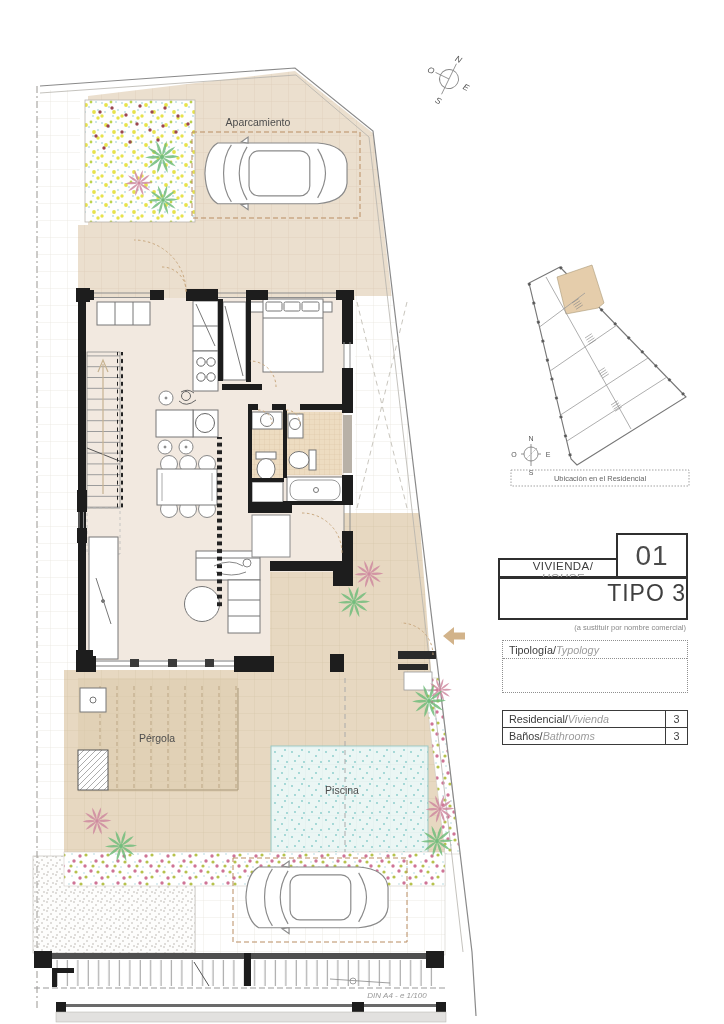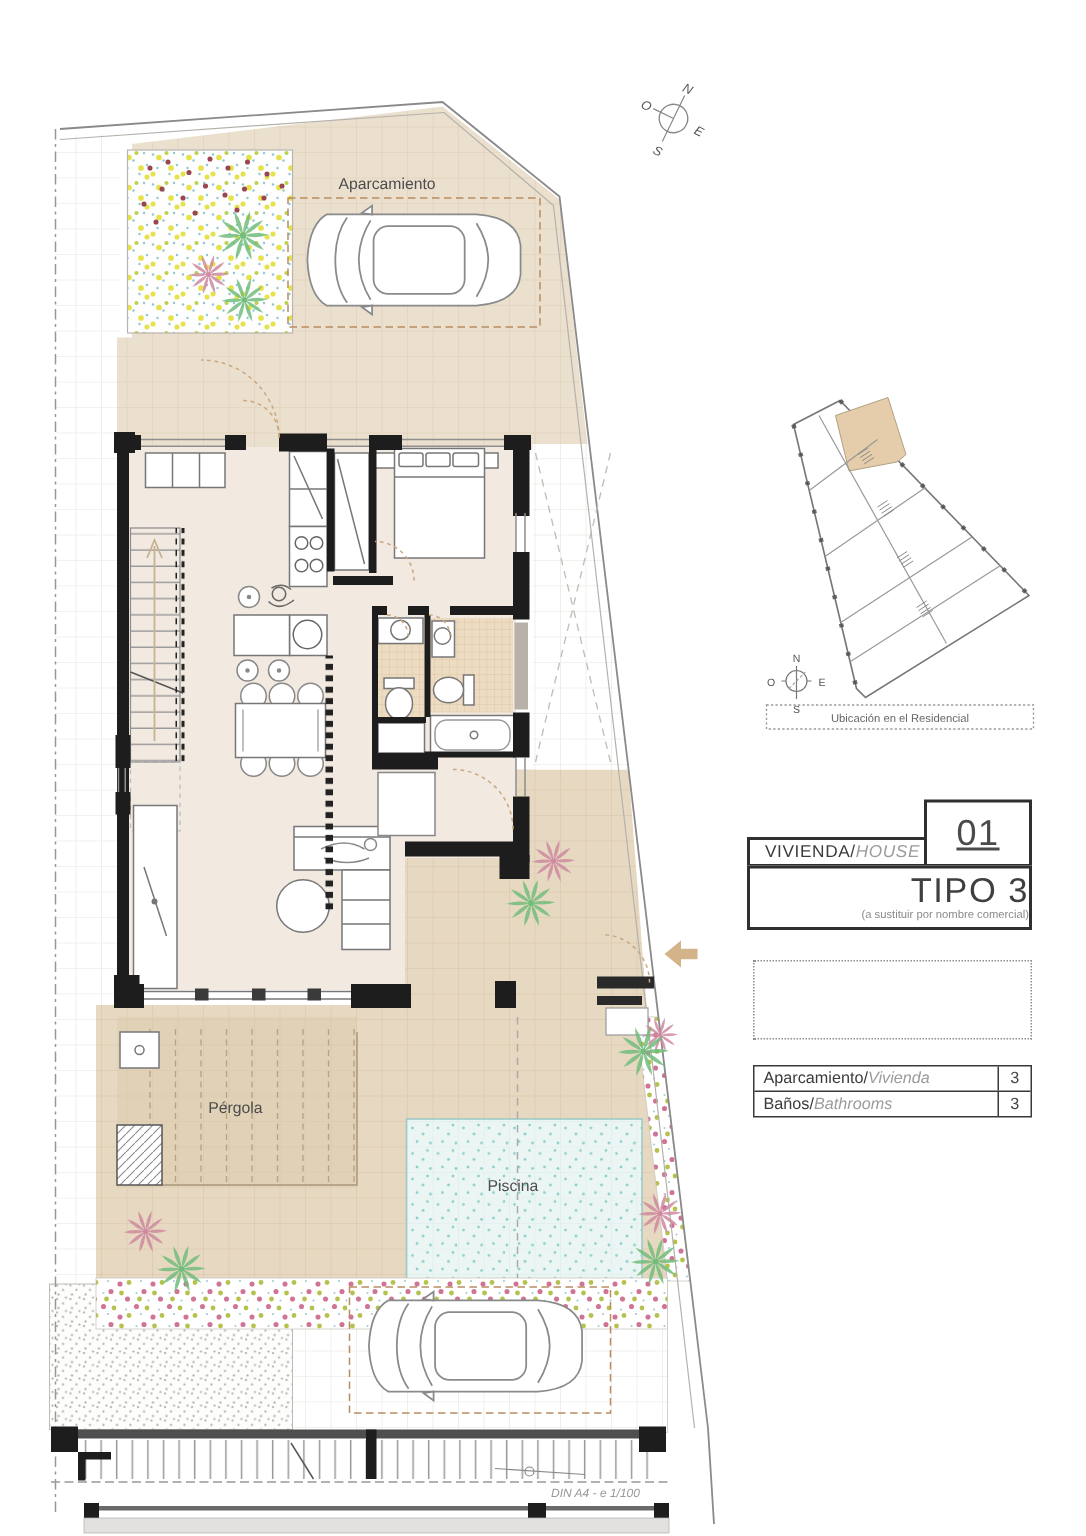--- a/index.html
+++ b/index.html
@@ -1,28 +1,28 @@
 <!DOCTYPE html>
 <html><head>
 <meta charset="utf-8">
 <style>
   html,body{margin:0;padding:0;background:#fff;}
   .page{position:relative;width:724px;height:1024px;background:#ffffff;overflow:hidden;
         font-family:"Liberation Sans",sans-serif;}
   .plan-svg{position:absolute;left:0;top:0;}
   svg{font-family:"Liberation Sans",sans-serif;}
-  .panel-box{position:absolute;box-sizing:border-box;background:#fff;color:#3b3b3b;}
+  .panel-box{position:absolute;box-sizing:border-box;background:#fff;color:#3b3b3b;flex-direction:column;}
   .b-solid{border:2px solid #2f2f2f;}
   .viv-box{left:498px;top:558px;width:120px;height:20px;display:flex;align-items:center;
            padding-left:10px;font-size:11.5px;letter-spacing:.4px;}
   .num-box{left:616px;top:533px;width:72px;height:45px;display:flex;align-items:center;
-           justify-content:center;font-size:24px;color:#4a4a4a;letter-spacing:1px;text-decoration:underline;}
+           justify-content:center;font-size:28px;color:#4a4a4a;letter-spacing:1px;}
   .tipo-box{left:498px;top:577px;width:190px;height:43px;text-align:right;padding-top:3px;}
   .tipo-title{font-size:23px;color:#3f3f3f;letter-spacing:1px;line-height:1;}
-  .tipo-sub{font-size:7.5px;color:#8a8a8a;margin-top:0;}
+  .tipo-sub{font-size:7.5px;color:#8a8a8a;margin-top:18px;}
   .typ-box{left:502px;top:640px;width:186px;height:53px;border:1px dotted #8f8f8f;font-size:10.8px;}
   .typ-head{padding:3px 6px 2px 6px;border-bottom:1px dotted #8f8f8f;}
   .typ-body{padding:3px 6px;line-height:1.3;}
   .tbl{left:502px;top:710px;width:186px;border:1.5px solid #3a3a3a;font-size:10.8px;}
   .tbl-row{display:flex;height:16px;align-items:center;}
   .tbl-row + .tbl-row{border-top:1px solid #3a3a3a;}
   .tbl-label{flex:1;padding-left:6px;}
   .tbl-val{width:21px;border-left:1.5px solid #3a3a3a;align-self:stretch;display:flex;
            align-items:center;justify-content:center;color:#444;}
   .dark{color:#3b3b3b;}
@@ -469,26 +469,29 @@
 <div class="panel-box b-solid num-box">
   <span>01</span>
 </div>
 
 <div class="panel-box b-solid tipo-box">
   <div class="tipo-title">TIPO 3</div>
   <div class="tipo-sub">(a sustituir por nombre comercial)</div>
 </div>
 
 <div class="panel-box typ-box">
+  <div class="typ-head">
+    <span class="dark">Tipología/</span><span class="lite">Typology</span>
+  </div>
 </div>
 
 <div class="panel-box tbl">
   <div class="tbl-row">
     <div class="tbl-label">
-      <span class="dark">Aparcamiento/</span><span class="lite">Vivienda</span>
+      <span class="dark">Residencial/</span><span class="lite">Vivienda</span>
     </div>
     <div class="tbl-val">3</div>
   </div>
   <div class="tbl-row">
     <div class="tbl-label">
       <span class="dark">Baños/</span><span class="lite">Bathrooms</span>
     </div>
     <div class="tbl-val">3</div>
   </div>
 </div>

